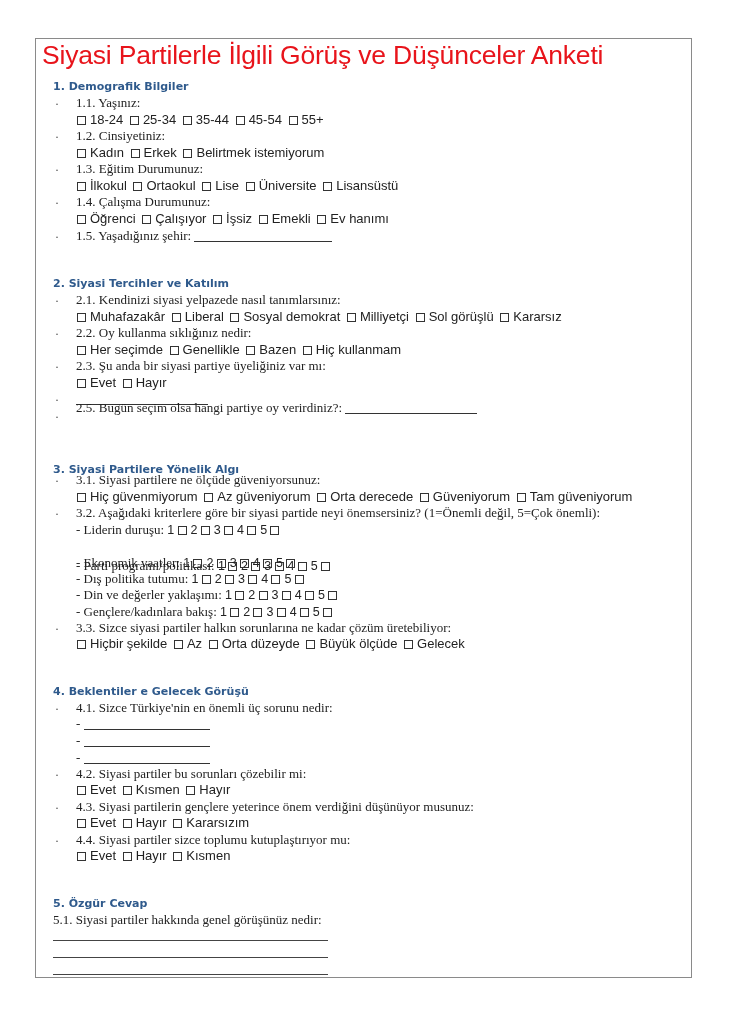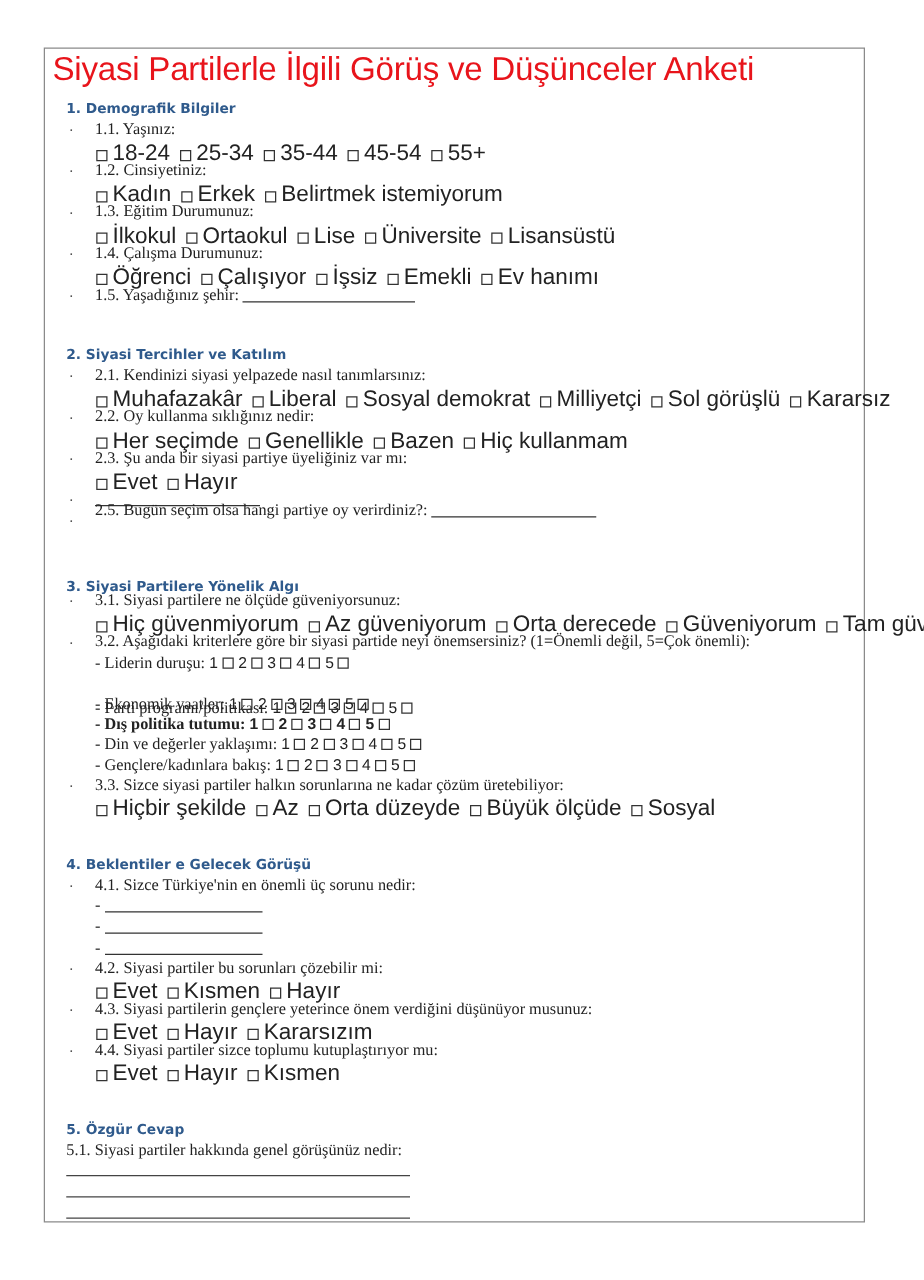--- a/index.html
+++ b/index.html
@@ -22,21 +22,21 @@
     position:absolute; left:76px;
     font-family:"Liberation Serif", serif; font-size:13px; color:#222;
     white-space:nowrap;
   }
   .bullet {
     position:absolute; left:55px;
     font-family:"Liberation Serif", serif; font-size:12px; color:#444;
   }
   .opts {
     position:absolute; left:77px;
-    font-family:"Liberation Sans", sans-serif; font-size:18px; color:#222;
+    font-family:"Liberation Sans", sans-serif; font-size:13px; color:#222;
     white-space:nowrap;
   }
   .opt { margin-right:3px; }
   .box {
     display:inline-block; width:9px; height:9px; border:1px solid #333;
     margin-right:4px; vertical-align:-1px; box-sizing:border-box;
   }
   .blank { display:inline-block; border-bottom:1px solid #333; height:11px; vertical-align:-2px; }
   .sub {
     position:absolute; left:76px;
@@ -149,33 +149,33 @@
   <span class="opt"><span class="box"></span><span>Tam güveniyorum</span></span>
 </div>
 
 <div class="bullet" style="top:507px">·</div>
 <div class="q" style="top:505px">3.2. Aşağıdaki kriterlere göre bir siyasi partide neyi önemsersiniz? (1=Önemli değil, 5=Çok önemli):</div>
 
 <div id="criteria">
     <div class="sub" style="top: 522px;"><span>- Liderin duruşu:</span> <span class="num">1</span> <span class="box"></span><span class="num">2</span> <span class="box"></span><span class="num">3</span> <span class="box"></span><span class="num">4</span> <span class="box"></span><span class="num">5</span> <span class="box"></span></div>
     <div class="sub" style="top: 538.3px; margin-top: 20px;"><span>- Parti programı/politikası:</span> <span class="num">1</span> <span class="box"></span><span class="num">2</span> <span class="box"></span><span class="num">3</span> <span class="box"></span><span class="num">4</span> <span class="box"></span><span class="num">5</span> <span class="box"></span></div>
     <div class="sub" style="top: 554.6px;"><span>- Ekonomik vaatler:</span> <span class="num">1</span> <span class="box"></span><span class="num">2</span> <span class="box"></span><span class="num">3</span> <span class="box"></span><span class="num">4</span> <span class="box"></span><span class="num">5</span> <span class="box"></span></div>
-    <div class="sub" style="top: 570.9px; font-weight: bold;"><span>- Dış politika tutumu:</span> <span class="num">1</span> <span class="box"></span><span class="num">2</span> <span class="box"></span><span class="num">3</span> <span class="box"></span><span class="num">4</span> <span class="box"></span><span class="num">5</span> <span class="box"></span></div>
+    <div class="sub" style="top: 570.9px;"><span>- Dış politika tutumu:</span> <span class="num">1</span> <span class="box"></span><span class="num">2</span> <span class="box"></span><span class="num">3</span> <span class="box"></span><span class="num">4</span> <span class="box"></span><span class="num">5</span> <span class="box"></span></div>
     <div class="sub" style="top: 587.2px;"><span>- Din ve değerler yaklaşımı:</span> <span class="num">1</span> <span class="box"></span><span class="num">2</span> <span class="box"></span><span class="num">3</span> <span class="box"></span><span class="num">4</span> <span class="box"></span><span class="num">5</span> <span class="box"></span></div>
     <div class="sub" style="top: 603.5px;"><span>- Gençlere/kadınlara bakış:</span> <span class="num">1</span> <span class="box"></span><span class="num">2</span> <span class="box"></span><span class="num">3</span> <span class="box"></span><span class="num">4</span> <span class="box"></span><span class="num">5</span> <span class="box"></span></div>
   </div>
 
 <div class="bullet" style="top:622px">·</div>
 <div class="q" style="top:620px">3.3. Sizce siyasi partiler halkın sorunlarına ne kadar çözüm üretebiliyor:</div>
 <div class="opts" style="top:636px">
   <span class="opt"><span class="box"></span><span>Hiçbir şekilde</span></span>
   <span class="opt"><span class="box"></span><span>Az</span></span>
   <span class="opt"><span class="box"></span><span>Orta düzeyde</span></span>
   <span class="opt"><span class="box"></span><span>Büyük ölçüde</span></span>
-  <span class="opt"><span class="box"></span><span>Sosyal</span></span>
+  <span class="opt"><span class="box"></span><span>Gelecek</span></span>
 </div>
 
 <div class="sec-head" style="top:685px">4. Beklentiler   e Gelecek Görüşü</div>
 
 <div class="bullet" style="top:702px">·</div>
 <div class="q" style="top:700px">4.1. Sizce Türkiye'nin en önemli üç sorunu nedir:</div>
 <div class="sub" style="top:716px"><span>-</span> <span class="blank" style="width:126px"></span></div>
 <div class="sub" style="top:733px"><span>-</span> <span class="blank" style="width:126px"></span></div>
 <div class="sub" style="top:750px"><span>-</span> <span class="blank" style="width:126px"></span></div>
 

